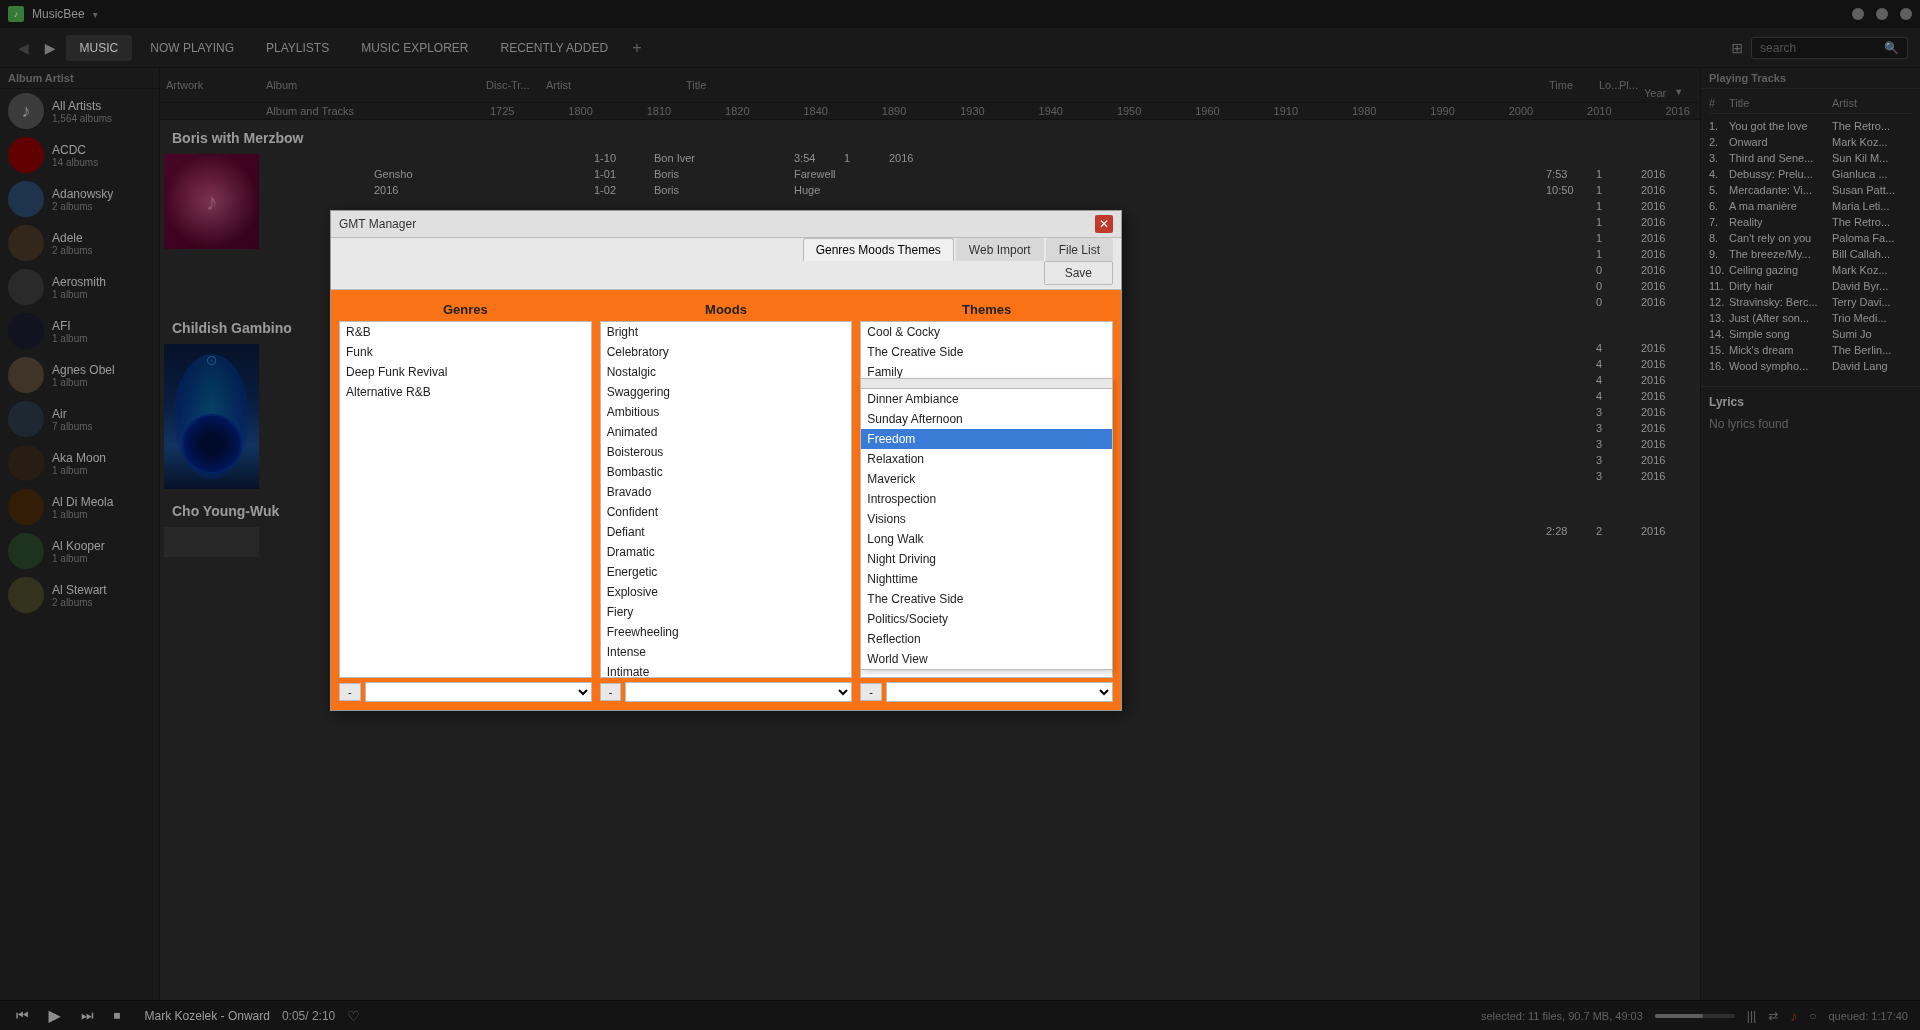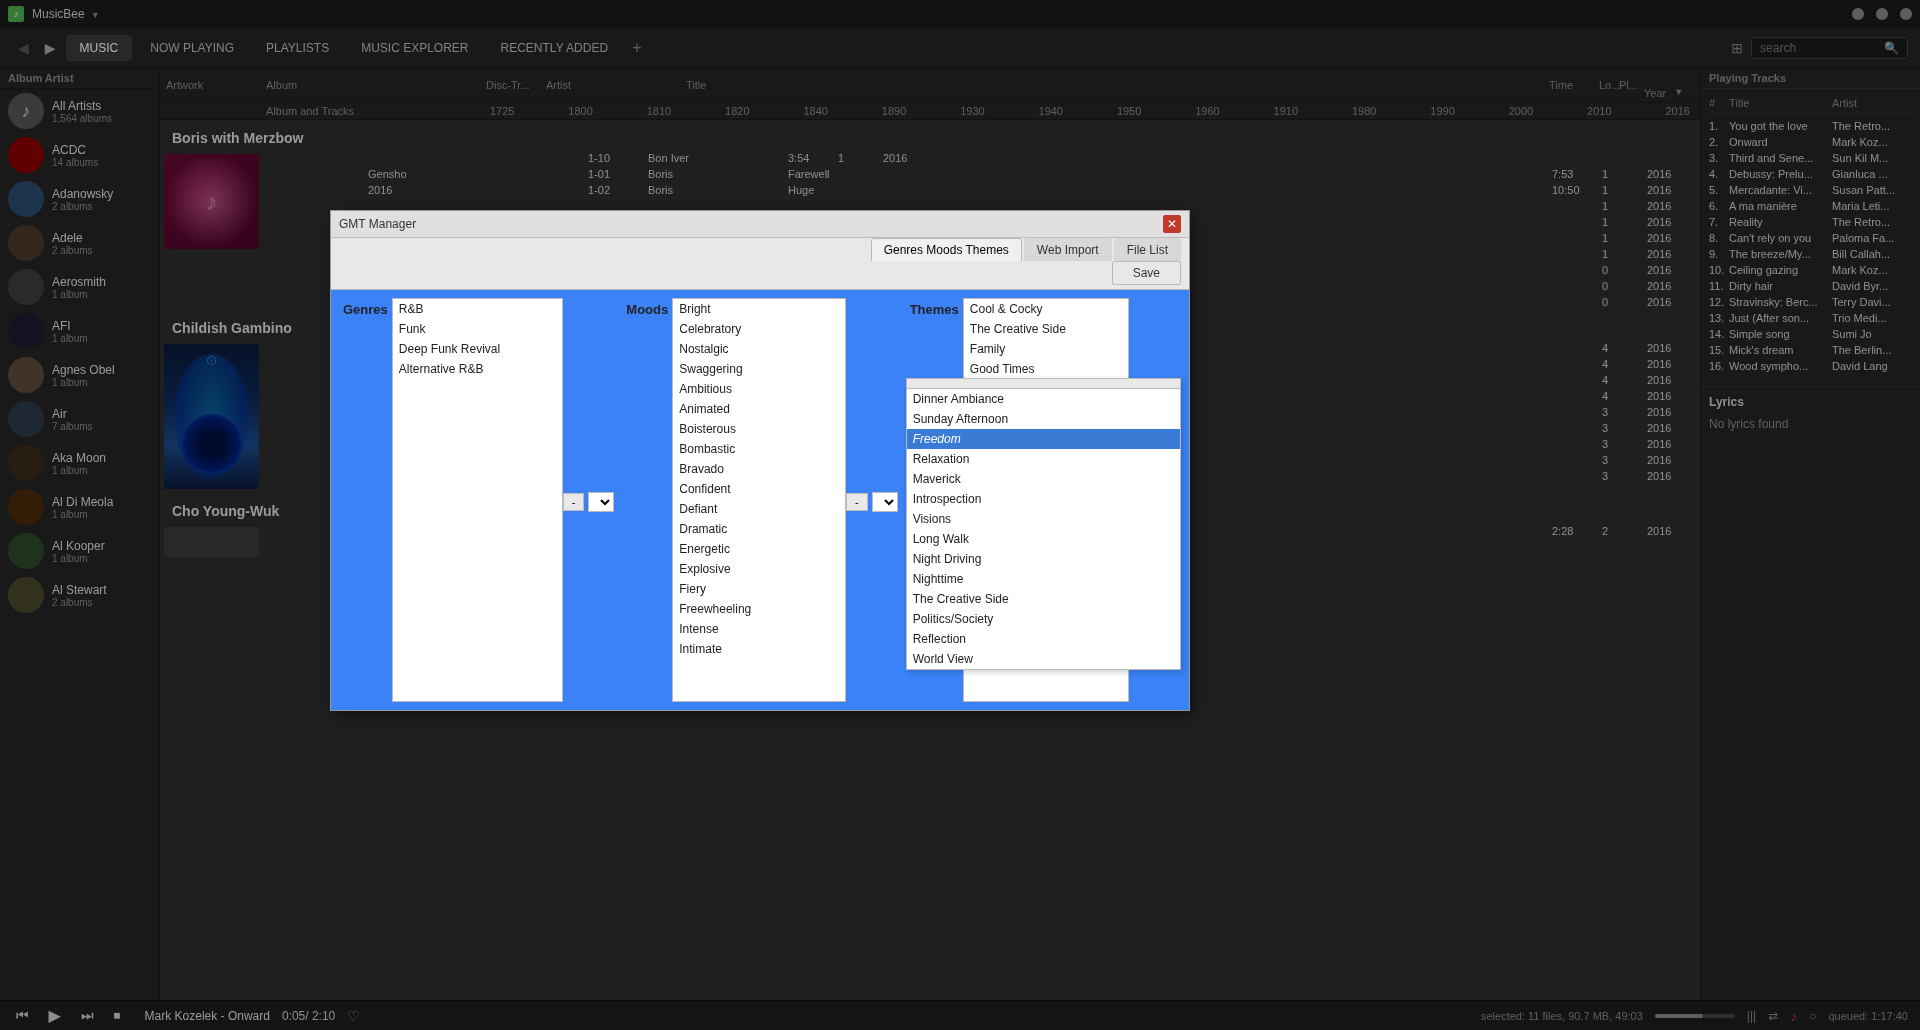--- a/index.html
+++ b/index.html
@@ -40,37 +40,37 @@
     .artist-info .artist-albums { color: #888; font-size: 10px; }
 
     
     #content { flex: 1; overflow-y: auto; background: #2d2d2d; position: relative; }
 
     
     #right-panel { width: 220px; background: #252525; border-left: 1px solid #1a1a1a; flex-shrink: 0; overflow-y: auto; }
 
     
     #overlay { position: fixed; top: 0; left: 0; width: 1920px; height: 1030px; background: rgba(0,0,0,0.3); z-index: 100; }
-    #gmt-dialog { position: fixed; top: 210px; left: 330px; width: 860px; background: #3b82f6; border: 1px solid #999; box-shadow: 4px 4px 15px rgba(0,0,0,0.5); z-index: 101; color: #222; }
+    #gmt-dialog { position: fixed; top: 210px; left: 330px; width: 792px; background: #f97316; border: 1px solid #999; box-shadow: 4px 4px 15px rgba(0,0,0,0.5); z-index: 101; color: #222; }
     .dialog-titlebar { display: flex; align-items: center; background: #e0e0e0; padding: 4px 8px; border-bottom: 1px solid #bbb; }
     .dialog-title { font-size: 12px; color: #333; font-weight: 500; flex: 1; }
     .dialog-close { width: 18px; height: 18px; background: #c0392b; border: none; color: white; cursor: pointer; font-size: 12px; display: flex; align-items: center; justify-content: center; border-radius: 2px; }
     .dialog-tab { padding: 4px 12px; font-size: 12px; cursor: pointer; color: #333; border: 1px solid transparent; border-bottom: none; border-radius: 3px 3px 0 0; background: #d8d8d8; }
     .dialog-tab.active { background: #f0f0f0; border-color: #bbb; border-bottom-color: #f0f0f0; color: #000; }
     .save-btn { padding: 4px 20px; background: #e8e8e8; border: 1px solid #bbb; font-size: 12px; cursor: pointer; color: #333; border-radius: 2px; }
     .dialog-content { display: flex; padding: 8px; gap: 8px; height: 420px; }
-    .gmt-column { flex: 1; display: flex; }
+    .gmt-column { flex: 1; display: flex; flex-direction: column; }
     .gmt-col-header { font-size: 13px; font-weight: 600; text-align: center; padding: 4px; color: #222; }
     .gmt-list { flex: 1; border: 1px solid #bbb; background: white; overflow-y: auto; }
     .gmt-list-item { padding: 3px 6px; font-size: 12px; cursor: pointer; color: #222; }
     .gmt-col-footer { display: flex; align-items: center; gap: 4px; padding-top: 4px; }
     .gmt-col-footer button { padding: 2px 8px; font-size: 11px; background: #e8e8e8; border: 1px solid #bbb; cursor: pointer; }
     .gmt-col-footer select { flex: 1; font-size: 11px; border: 1px solid #bbb; background: white; padding: 2px; }
     .themes-dropdown-item { padding: 3px 6px; font-size: 12px; cursor: pointer; color: #222; }
-    .themes-dropdown-item.selected { background: #3a7bd5; color: white; font-style: italic; }
+    .themes-dropdown-item.selected { background: #3a7bd5; color: white; }
 
     
     #playing-tracks { padding: 4px 8px; }
     .playing-tracks-header { display: flex; color: #888; font-size: 11px; border-bottom: 1px solid #333; padding: 4px 0; margin-bottom: 4px; }
     .pt-num { width: 20px; }
     .pt-title { flex: 1; }
     .pt-artist { width: 80px; }
     .pt-row { display: flex; font-size: 11px; color: #ccc; padding: 2px 0; }
 
     
@@ -83,21 +83,21 @@
     .transport-btn { color: #ccc; cursor: pointer; font-size: 14px; padding: 2px 4px; }
     .transport-btn.play { font-size: 16px; }
     .track-info { color: #ddd; font-size: 12px; font-weight: 500; margin-left: 8px; }
     .time-display { color: #ccc; font-size: 12px; }
     .heart-btn { color: #888; font-size: 14px; cursor: pointer; }
     .vol-bar { width: 80px; height: 4px; background: #444; border-radius: 2px; position: relative; }
     .vol-fill { height: 100%; background: #888; border-radius: 2px; width: 60%; }
 
     .artist-section-header { color: #ddd; font-size: 14px; font-weight: 600; padding: 10px 12px 4px; background: #2d2d2d; }
 
-    .track-row { display: flex; align-items: center; padding: 2px 8px; color: #ccc; font-size: 11px; }
+    .track-row { display: flex; align-items: center; padding: 2px 14px; color: #ccc; font-size: 11px; }
     .tr-artwork { width: 100px; }
     .tr-album { width: 220px; }
     .tr-disc { width: 60px; }
     .tr-artist { width: 140px; overflow: hidden; text-overflow: ellipsis; white-space: nowrap; }
     .tr-title { flex: 1; overflow: hidden; text-overflow: ellipsis; white-space: nowrap; }
     .tr-time { width: 50px; }
     .tr-lo { width: 20px; }
     .tr-pl { width: 25px; }
     .tr-year { width: 45px; }
 

